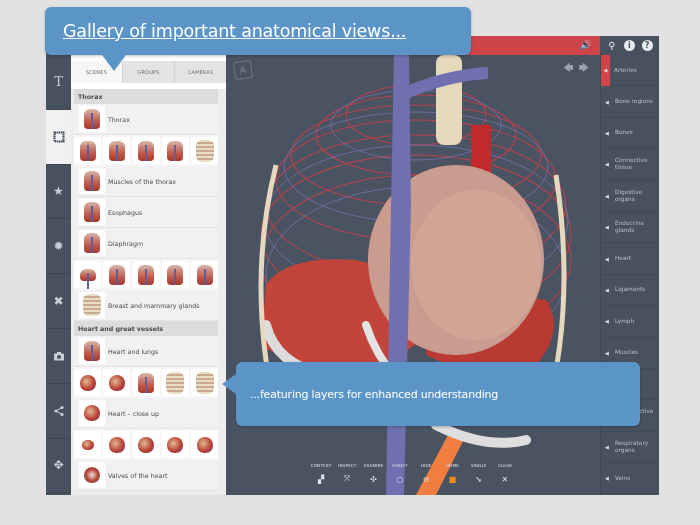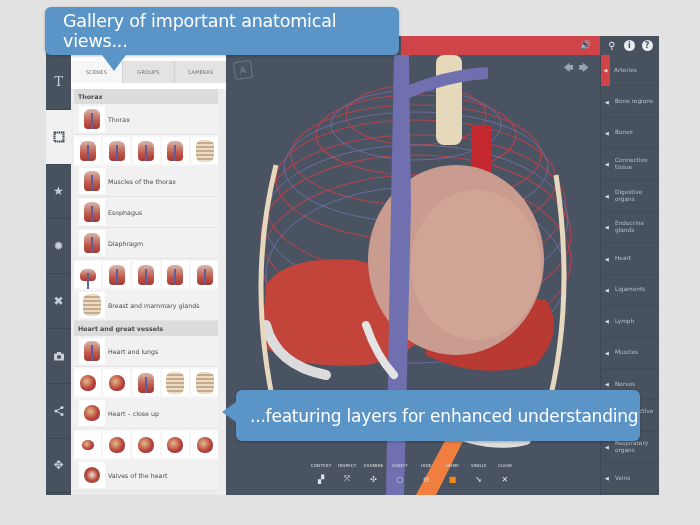--- a/index.html
+++ b/index.html
@@ -50,23 +50,23 @@
     .layer.active .tri { background: #cf4448; height: 31px; display: flex; align-items: center; justify-content: center; margin-left: 0; width: 9px; }
 
     
     .toolbar { position: absolute; left: 262px; top: 427px; width: 210px; height: 30px; display: flex; justify-content: space-between; }
     .tool { display: flex; flex-direction: column; align-items: center; width: 26px; }
     .tool .tl { font-size: 4.2px; color: #dfe3e8; letter-spacing: 0.1px; }
     .tool .ti { margin-top: 6px; width: 10px; height: 10px; display: flex; align-items: center; justify-content: center; color: #dfe3e8; font-size: 8px; }
 
     
     .callout { position: absolute; background: #5b95c8; color: #ffffff; border-radius: 6px; box-shadow: 0 1px 3px rgba(0,0,0,0.25); display: flex; align-items: center; font-family: "DejaVu Sans", sans-serif; }
-    .callout1 { left: 45px; top: 7px; width: 354px; height: 48px; font-size: 17.5px; padding-left: 18px; letter-spacing: -0.2px; }
+    .callout1 { left: 45px; top: 7px; width: 426px; height: 48px; font-size: 17.5px; padding-left: 18px; letter-spacing: -0.2px; text-decoration: underline; }
     .callout1::after { content: ""; position: absolute; left: 57px; top: 48px; border-left: 12px solid transparent; border-right: 12px solid transparent; border-top: 16px solid #5b95c8; }
-    .callout2 { left: 236px; top: 362px; width: 404px; height: 51px; font-size: 17px; padding-left: 14px; letter-spacing: -0.2px; margin-top: 28px; }
+    .callout2 { left: 236px; top: 362px; width: 404px; height: 64px; font-size: 11px; padding-left: 14px; letter-spacing: -0.2px; }
     .callout2::before { content: ""; position: absolute; left: -14px; top: 12px; border-top: 10px solid transparent; border-bottom: 10px solid transparent; border-right: 14px solid #5b95c8; }
   </style>
 </head>
 <body>
 
 <div class="frame">
 
   <div class="rail">
     <div class="rail-item">
       <span style="font-family:'DejaVu Serif',serif;font-size:13px;">T</span>

